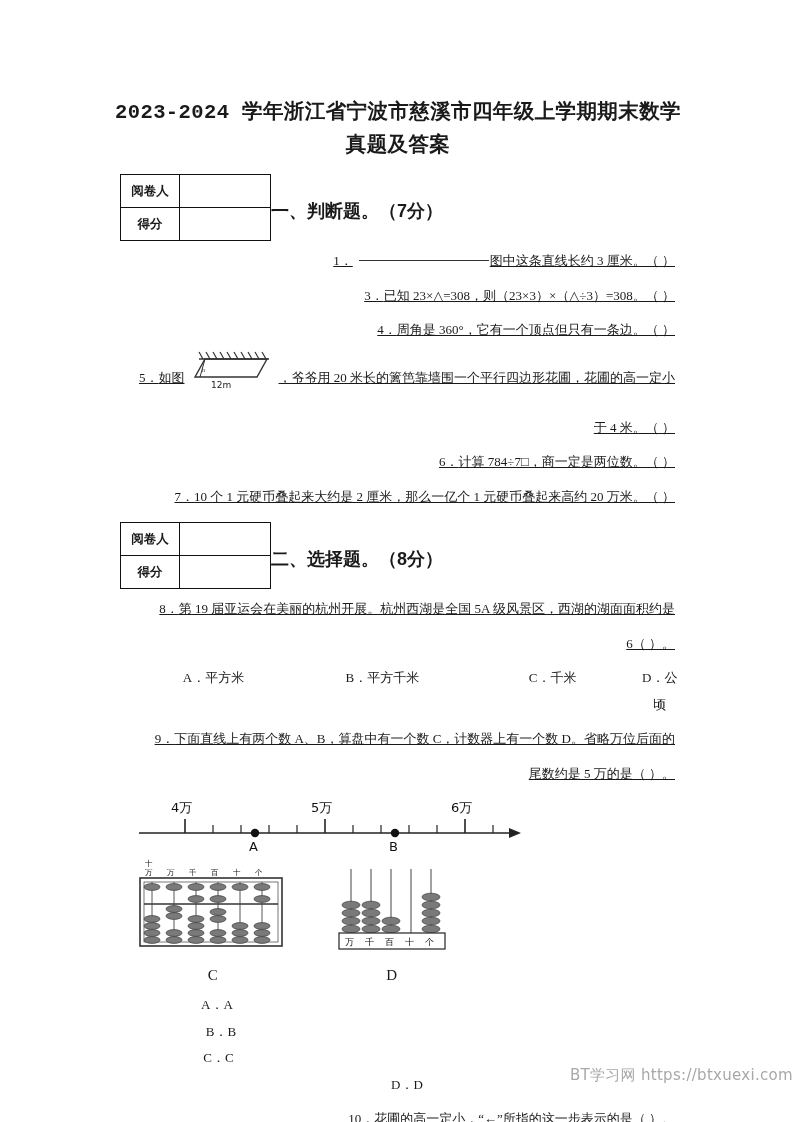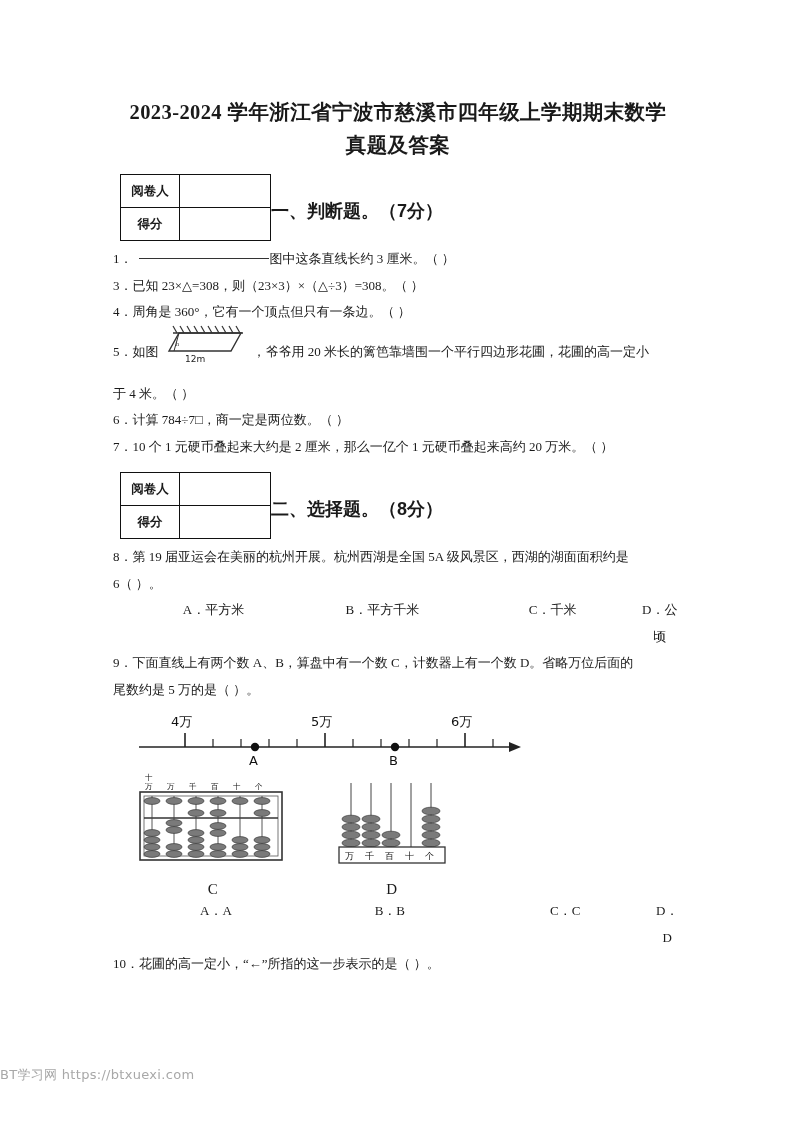--- a/index.html
+++ b/index.html
@@ -29,21 +29,21 @@
   }
 
   
   .title {
     text-align: center;
     font-size: 20.5px;
     font-weight: bold;
     letter-spacing: 0.4px;
     line-height: 1.62;
     margin: 0 0 12px 0;
-    font-family: Liberation Serif, serif;
+    font-family: Liberation Mono, monospace;
   }
 
   
   .section-block {
     position: relative;
     height: 66px;
     margin-top: 10px;
     margin-bottom: 6px;
   }
   .score-table {
@@ -72,23 +72,24 @@
     font-size: 18px;
     font-weight: bold;
     white-space: nowrap;
     font-family: "Liberation Sans", "DejaVu Sans", sans-serif;
   }
 
   
   .q {
     font-size: 13px;
     line-height: 2.04;
-    margin: 0;
+    margin: 8px;
     padding: 0;
-    text-align: left;
+    text-align: right;
+    text-decoration: underline;
   }
 
   .opts {
     font-size: 13px;
     line-height: 2.04;
     display: flex;
     padding-left: 18px;
   }
   .opts span { display: inline-block; text-align: center; }
   .opt-a { width: 172px; }
@@ -135,22 +136,22 @@
     margin-top: 0px;
     letter-spacing: 0.5px;
   }
 
   
   .footer {
     position: absolute;
     left: 0;
     top: 1066px;
     width: 793px;
-    text-align: left;
-    font-size: 13px;
+    text-align: right;
+    font-size: 15px;
     color: #a8a8a8;
     font-family: "DejaVu Sans", sans-serif;
     letter-spacing: 0.3px;
   }
 </style>
 </head>
 <body>
 
 <div class="page">
   <div class="content">
@@ -408,21 +409,21 @@
           <text x="12" y="88" font-size="9" fill="#111" font-family="DejaVu Sans, sans-serif">万</text>
           <text x="32" y="88" font-size="9" fill="#111" font-family="DejaVu Sans, sans-serif">千</text>
           <text x="52" y="88" font-size="9" fill="#111" font-family="DejaVu Sans, sans-serif">百</text>
           <text x="72" y="88" font-size="9" fill="#111" font-family="DejaVu Sans, sans-serif">十</text>
           <text x="92" y="88" font-size="9" fill="#111" font-family="DejaVu Sans, sans-serif">个</text>
         </svg>
         <div class="abacus-caption">D</div>
       </div>
     </div>
 
-    <div class="opts" style="margin-top:0;">
+    <div class="opts" style="margin-top:8px;flex-direction:column;">
       <span class="opt-a">A．A</span>
       <span class="opt-b">B．B</span>
       <span class="opt-c">C．C</span>
       <span>D．D</span>
     </div>
 
     <div class="q">
       <span>10．</span><span>花圃的高一定小，“←”所指的这一步表示的是（      ）。</span>
     </div>
 

